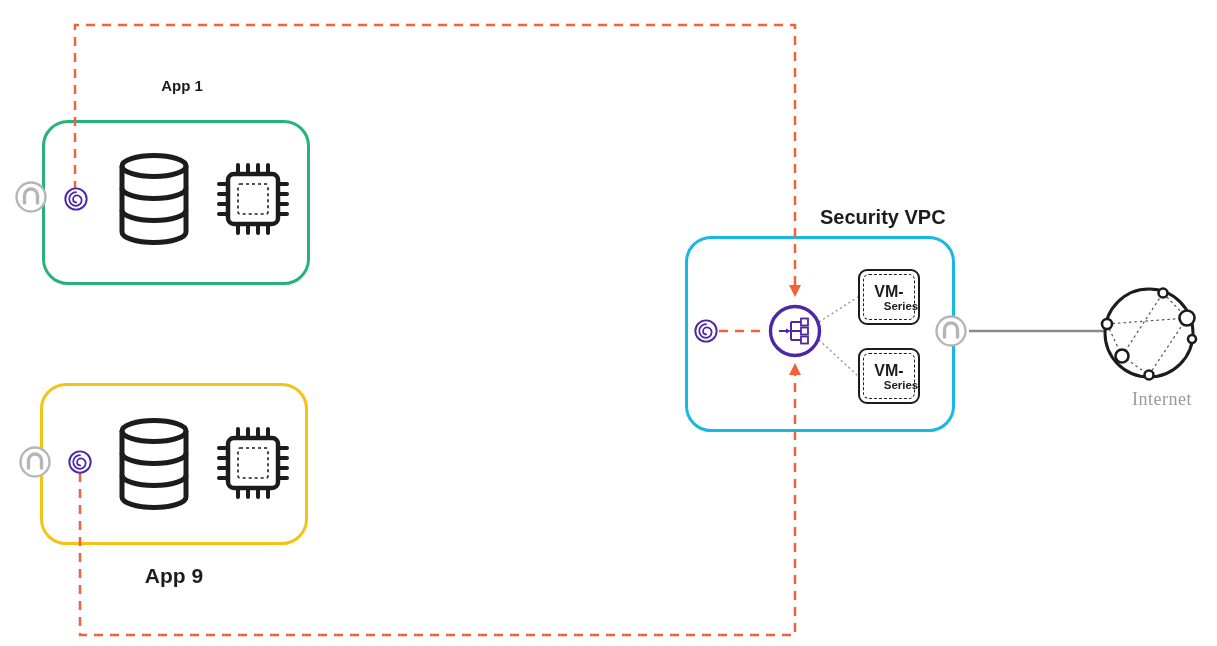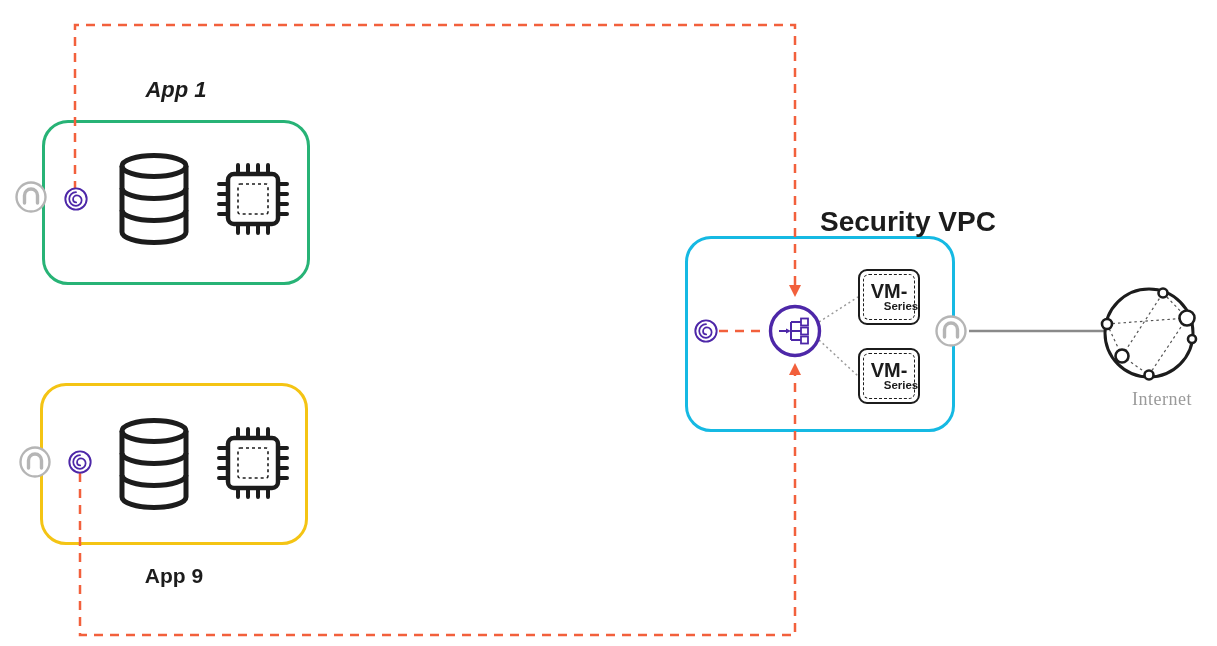--- a/index.html
+++ b/index.html
@@ -5,39 +5,39 @@
   * { margin:0; padding:0; box-sizing:border-box; }
   html,body { background:#fff; font-family:"Liberation Sans", sans-serif; }
   .canvas { position:relative; width:1217px; height:646px; background:#fff; overflow:hidden; }
 
   .vpc-box { position:absolute; border-radius:26px; background:transparent; }
   .app1-box { left:42px; top:120px; width:268px; height:165px; border:3px solid var(--app1-border,#27b376); }
   .app2-box { left:40px; top:383px; width:268px; height:162px; border:3px solid var(--app2-border,#f4c414); }
   .svpc-box { left:685px; top:236px; width:270px; height:196px; border:3px solid var(--security-vpc-border,#15b9e3); }
 
   .node-label { position:absolute; font-weight:bold; color:var(--ink,#1c1c1c); }
-  .app1-label { left:42px; top:77px; width:268px; text-align:center; font-size:22px;font-style:italic; }
+  .app1-label { left:48px; top:77px; width:268px; text-align:center; font-size:15px; }
   .app2-label { left:40px; top:564px; width:268px; text-align:center; font-size:21px; }
-  .svpc-label { left:820px; top:206px; font-size:28px; }
+  .svpc-label { left:820px; top:206px; font-size:20px; }
 
   .overlay { position:absolute; left:0; top:0; width:1217px; height:646px; pointer-events:none; }
   .dash-flow { stroke:var(--flow-dashed,#f2603c); stroke-width:2.5; fill:none; stroke-dasharray:9 7; }
   .arrowhead { fill:var(--flow-dashed,#f2603c); }
   .internet-link { stroke:var(--internet-link-gray,#8a8a8a); stroke-width:2.5; }
   .dotted-link { stroke:var(--dotted-connector-gray,#9a9a9a); stroke-width:1.5; stroke-dasharray:2 3; fill:none; }
 
   .icon { position:absolute; display:block; }
   .ink-icon { color:var(--ink,#1c1c1c); }
   .purple-icon { color:var(--endpoint-purple,#4d27a8); }
   .gray-icon { color:var(--interface-gray,#b5b5b5); }
 
   .vm-box { position:absolute; width:62px; height:56px; border:2px solid var(--ink,#1c1c1c); border-radius:9px; background:#fff; }
   .vm-inner { position:absolute; inset:3px; border:1px dashed var(--ink,#1c1c1c); border-radius:6px;
               display:flex; flex-direction:column; align-items:center; justify-content:center; }
-  .vm-line1 { font-size:20px; font-weight:bold; line-height:17px; color:var(--ink,#1c1c1c); }
+  .vm-line1 { font-size:16px; font-weight:bold; line-height:17px; color:var(--ink,#1c1c1c); }
   .vm-line2 { font-size:11.5px; font-weight:bold; line-height:12px; color:var(--ink,#1c1c1c);padding-left:24px; }
 
   .internet-label { position:absolute; left:1110px; top:389px; width:104px; text-align:center;
                     font-size:18px; letter-spacing:0.5px; color:var(--internet-label-gray,#9a9a9a);font-family:Liberation Serif, serif; }
 </style>
 </head>
 <body>
 
 <svg width="0" height="0" style="position:absolute" aria-hidden="true">
   <defs>

